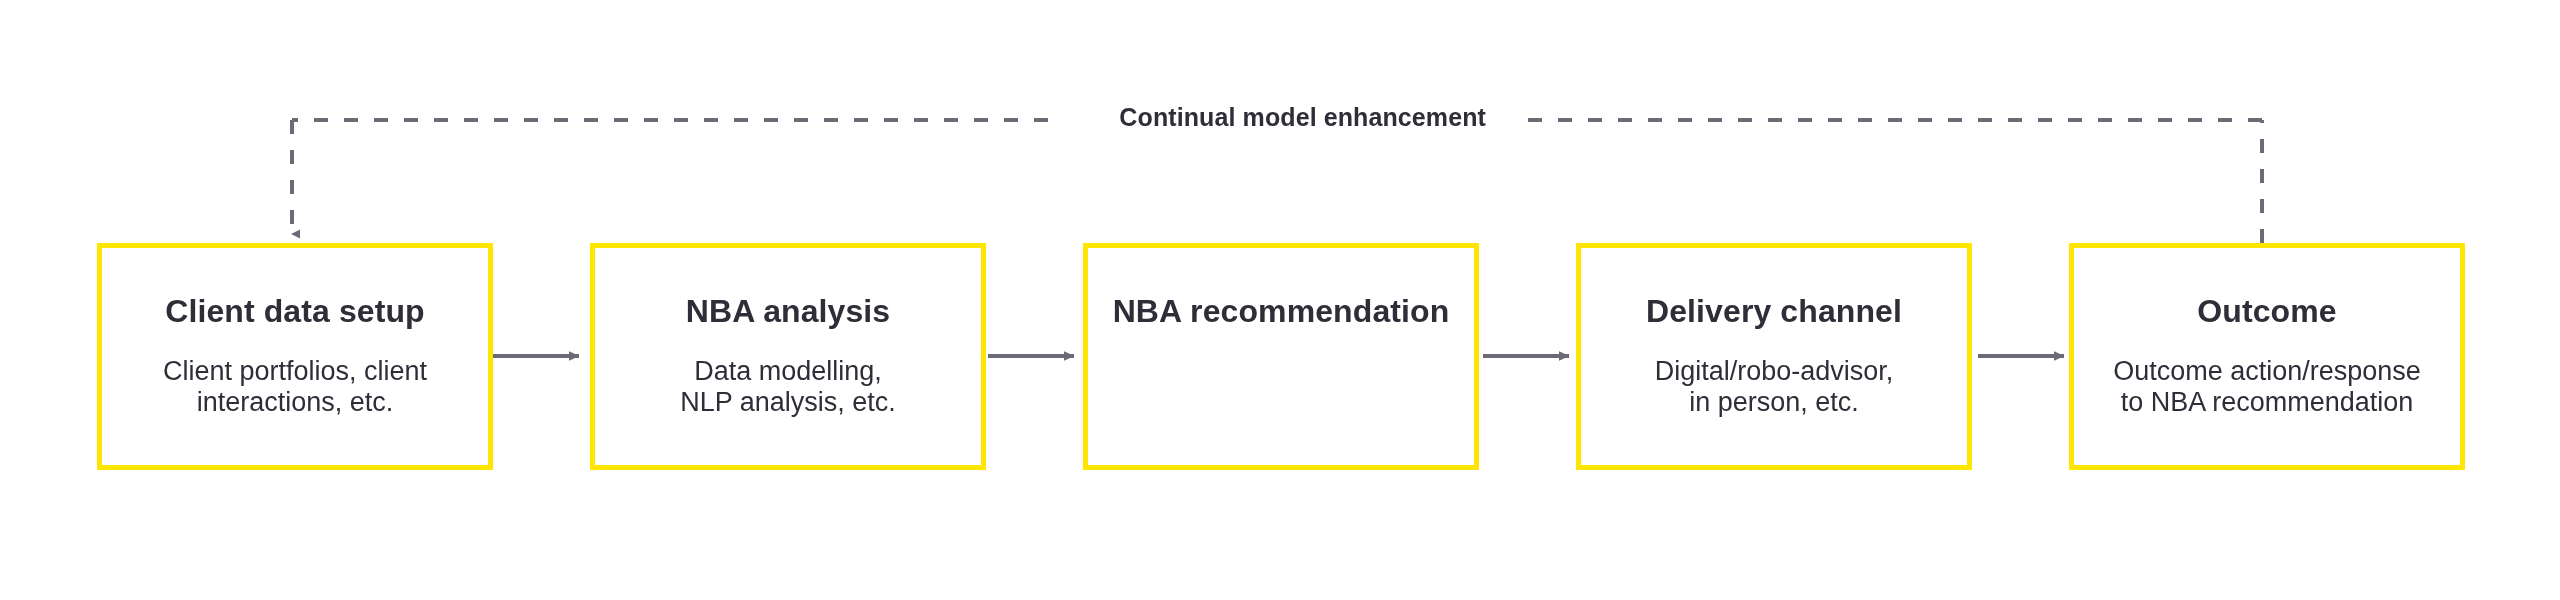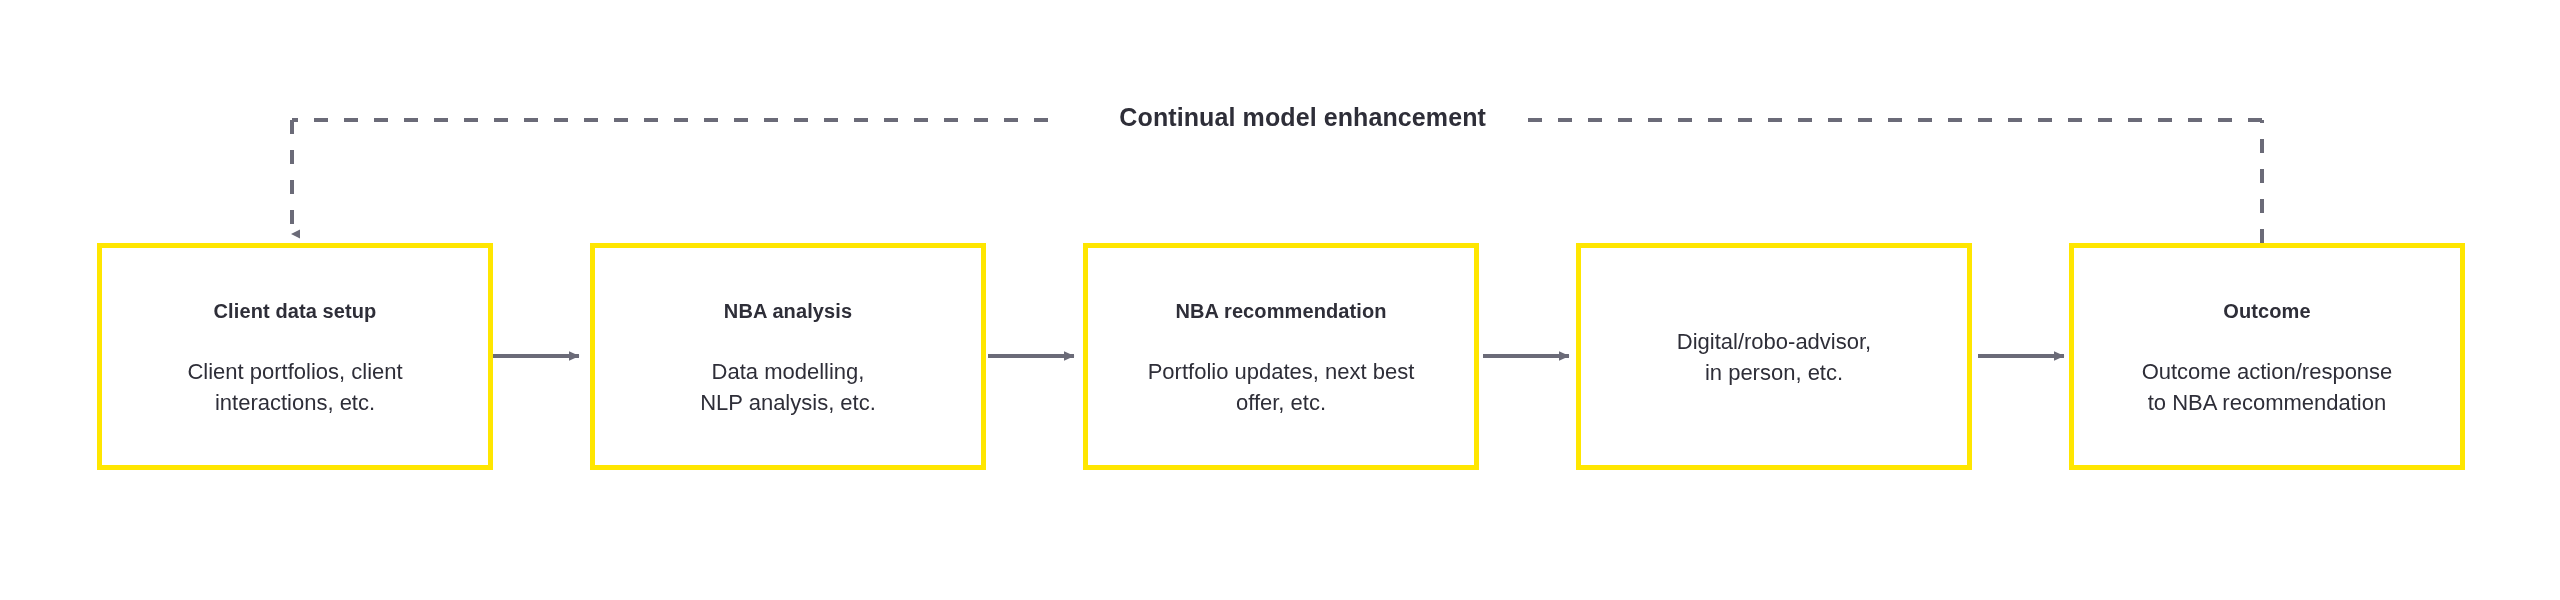--- a/index.html
+++ b/index.html
@@ -70,32 +70,32 @@
     border: 5px solid #FFE600;
     background: #FFFFFF;
     display: flex;
     flex-direction: column;
     align-items: center;
     justify-content: flex-start;
     padding-top: 48px;
   }
 
   .stage-title {
-    font-size: 20px;
+    font-size: 32px;
     font-weight: bold;
     color: #2E2E38;
     text-align: center;
     line-height: 30px;
     letter-spacing: 0.1px;
     margin: 0;
     padding: 0 10px;
   }
 
   .stage-desc {
-    font-size: 22px;
+    font-size: 27px;
     font-weight: normal;
     color: #2E2E38;
     text-align: center;
     line-height: 31px;
     margin: 0;
     padding: 0 8px;
     margin-top: 30px;
     white-space: pre-line;
   }
 
@@ -160,25 +160,24 @@
     </div>
 
     <div class="stage-box">
       <div class="stage-title">NBA analysis</div>
       <div class="stage-desc">Data modelling,
 NLP analysis, etc.</div>
     </div>
 
     <div class="stage-box">
       <div class="stage-title">NBA recommendation</div>
-      <div class="stage-desc">Portfolio updates, next best
-offer, etc.</div>
     </div>
 
     <div class="stage-box">
+      <div class="stage-title">Delivery channel</div>
       <div class="stage-desc">Digital/robo-advisor,
 in person, etc.</div>
     </div>
 
     <div class="stage-box">
       <div class="stage-title">Outcome</div>
       <div class="stage-desc">Outcome action/response
 to NBA recommendation</div>
     </div>
 

